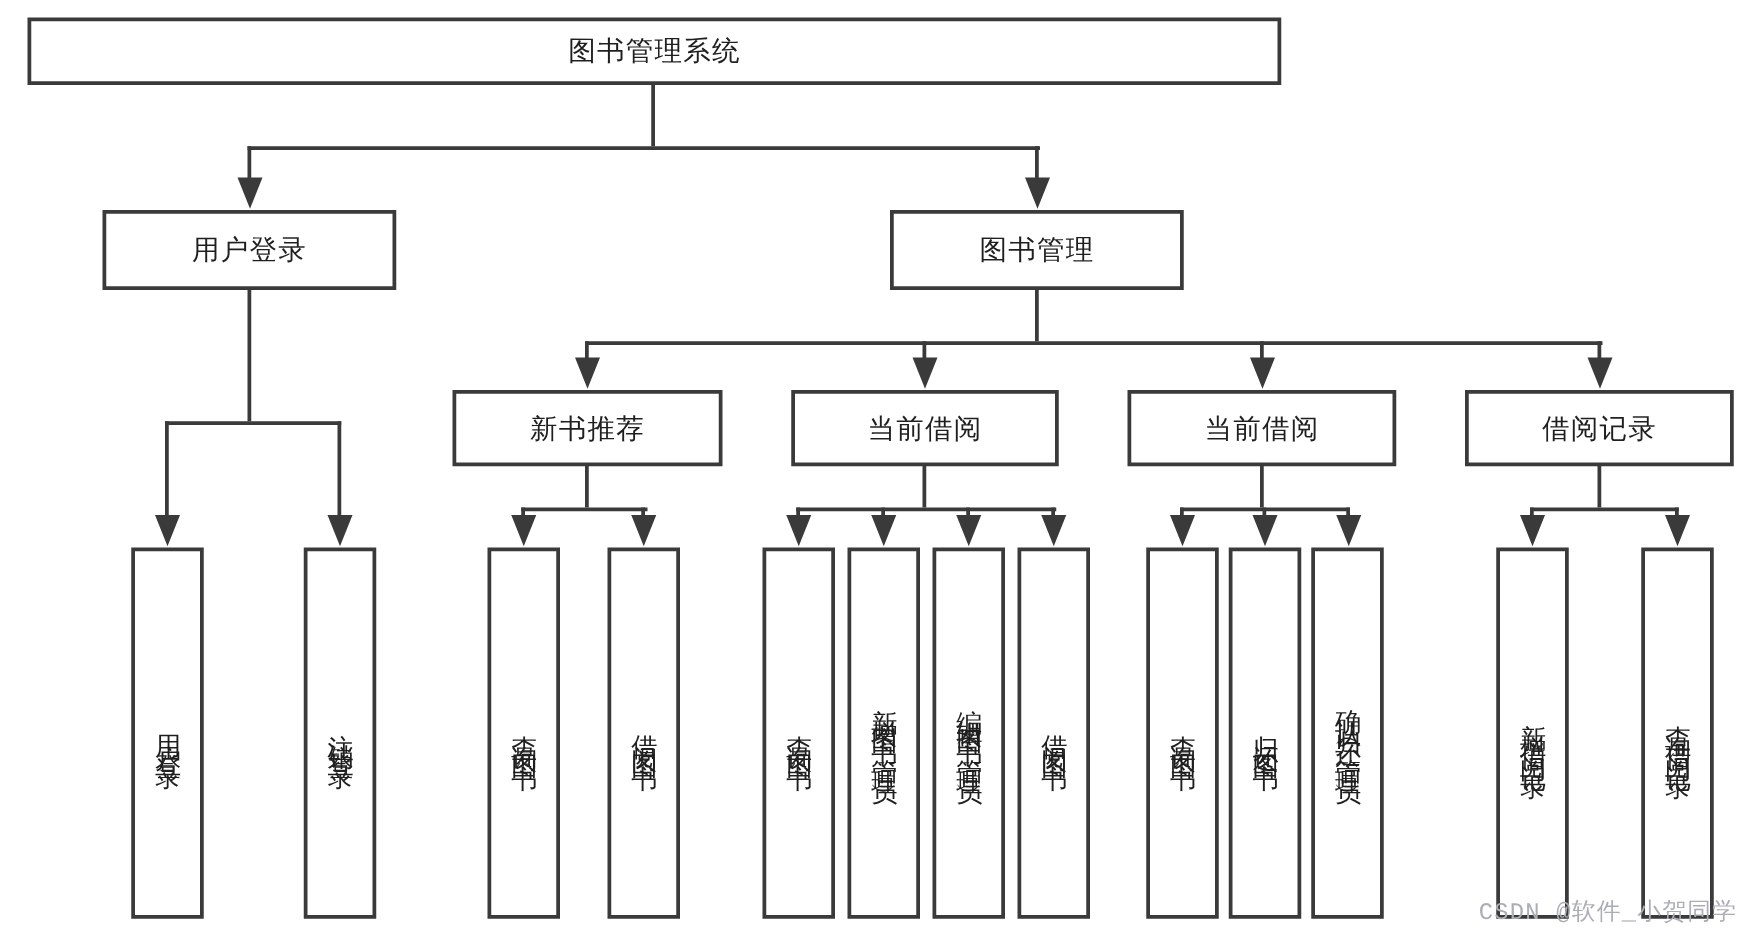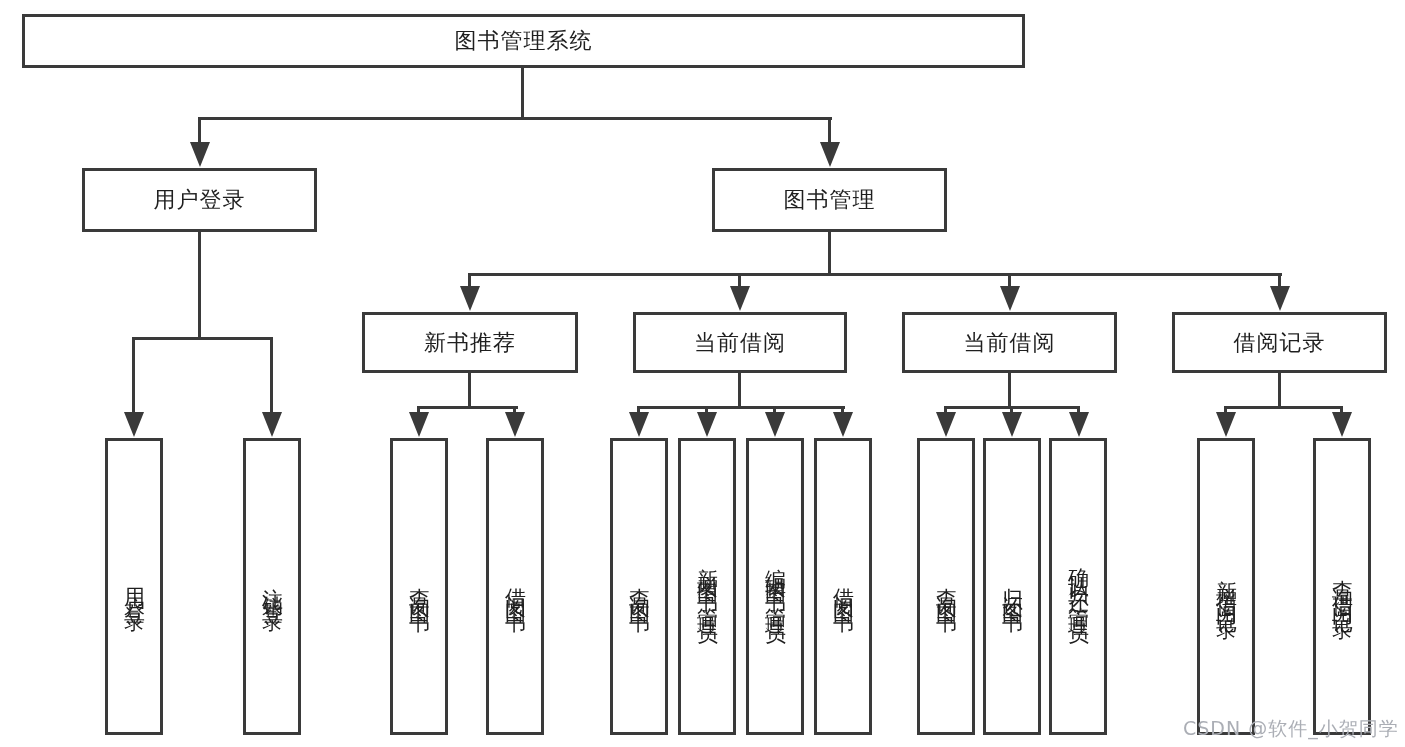--- a/index.html
+++ b/index.html
@@ -53,20 +53,21 @@
     border-top: 25px solid var(--line);
   }
   .watermark {
     position: absolute;
     left: 1183px;
     top: 716px;
     font-size: 19px;
     color: var(--watermark);
     letter-spacing: 1px;
     white-space: nowrap;
+    font-family: Liberation Mono, monospace;
   }
 </style>
 </head>
 <body>
 
 <div class="canvas">
 
   <div class="box" style="left:22px; top:14px; width:1003px; height:54px;">图书管理系统</div>
 
   <div class="box" style="left:82px; top:168px; width:235px; height:64px;">用户登录</div>

